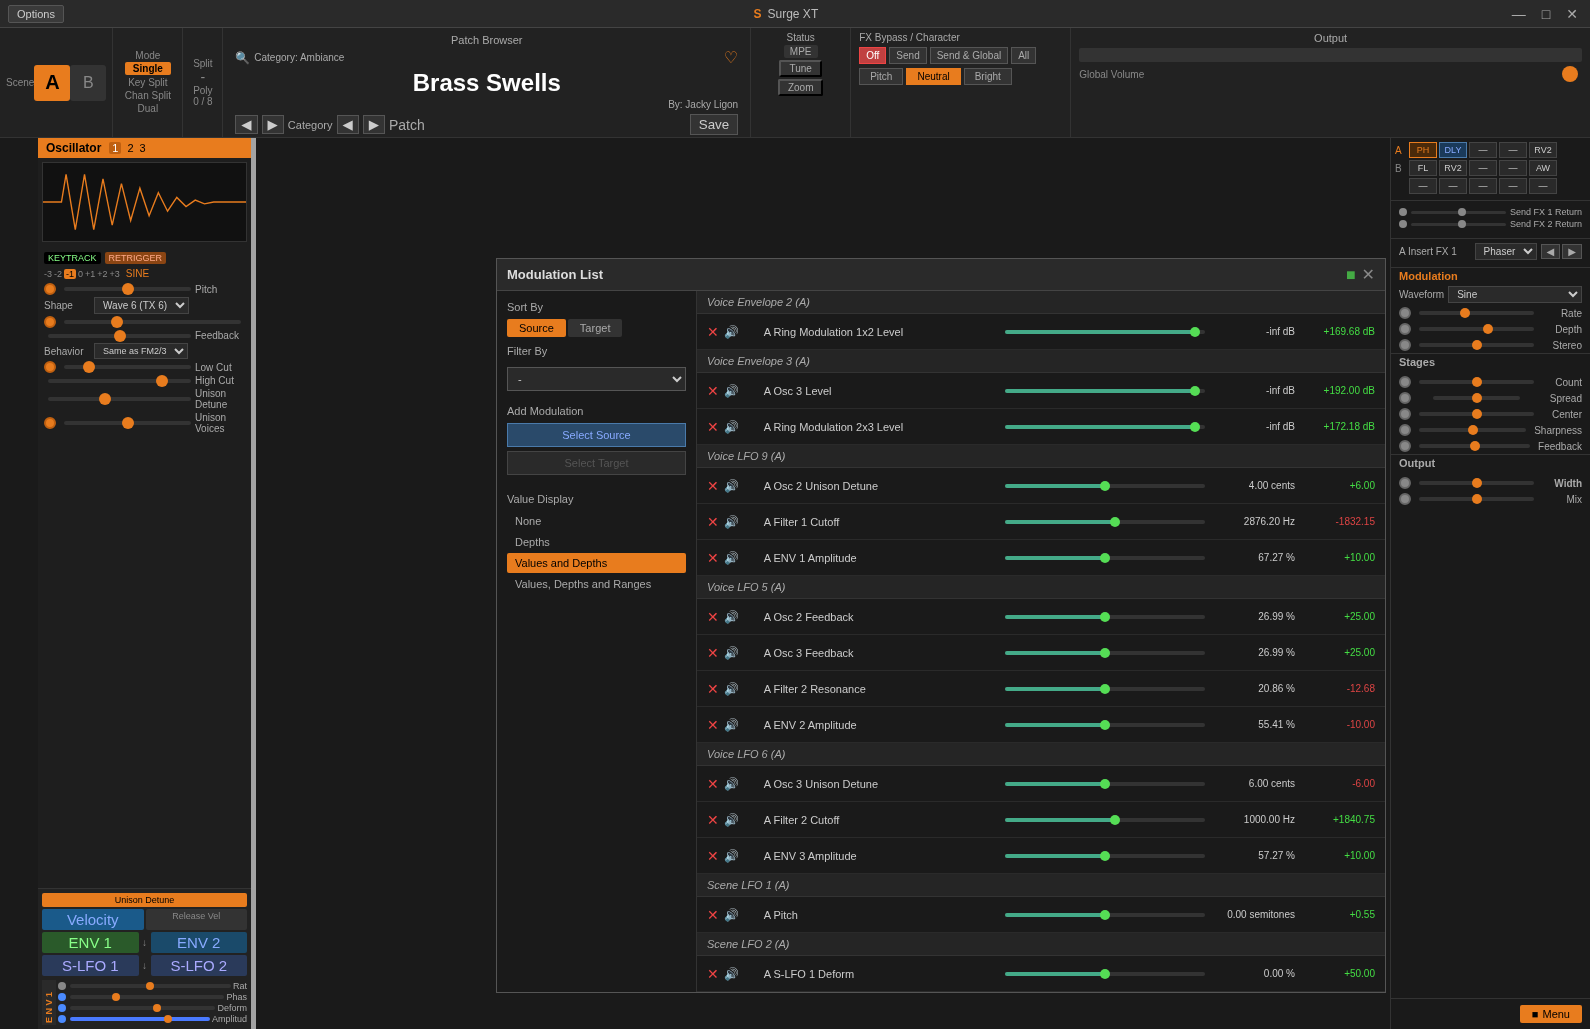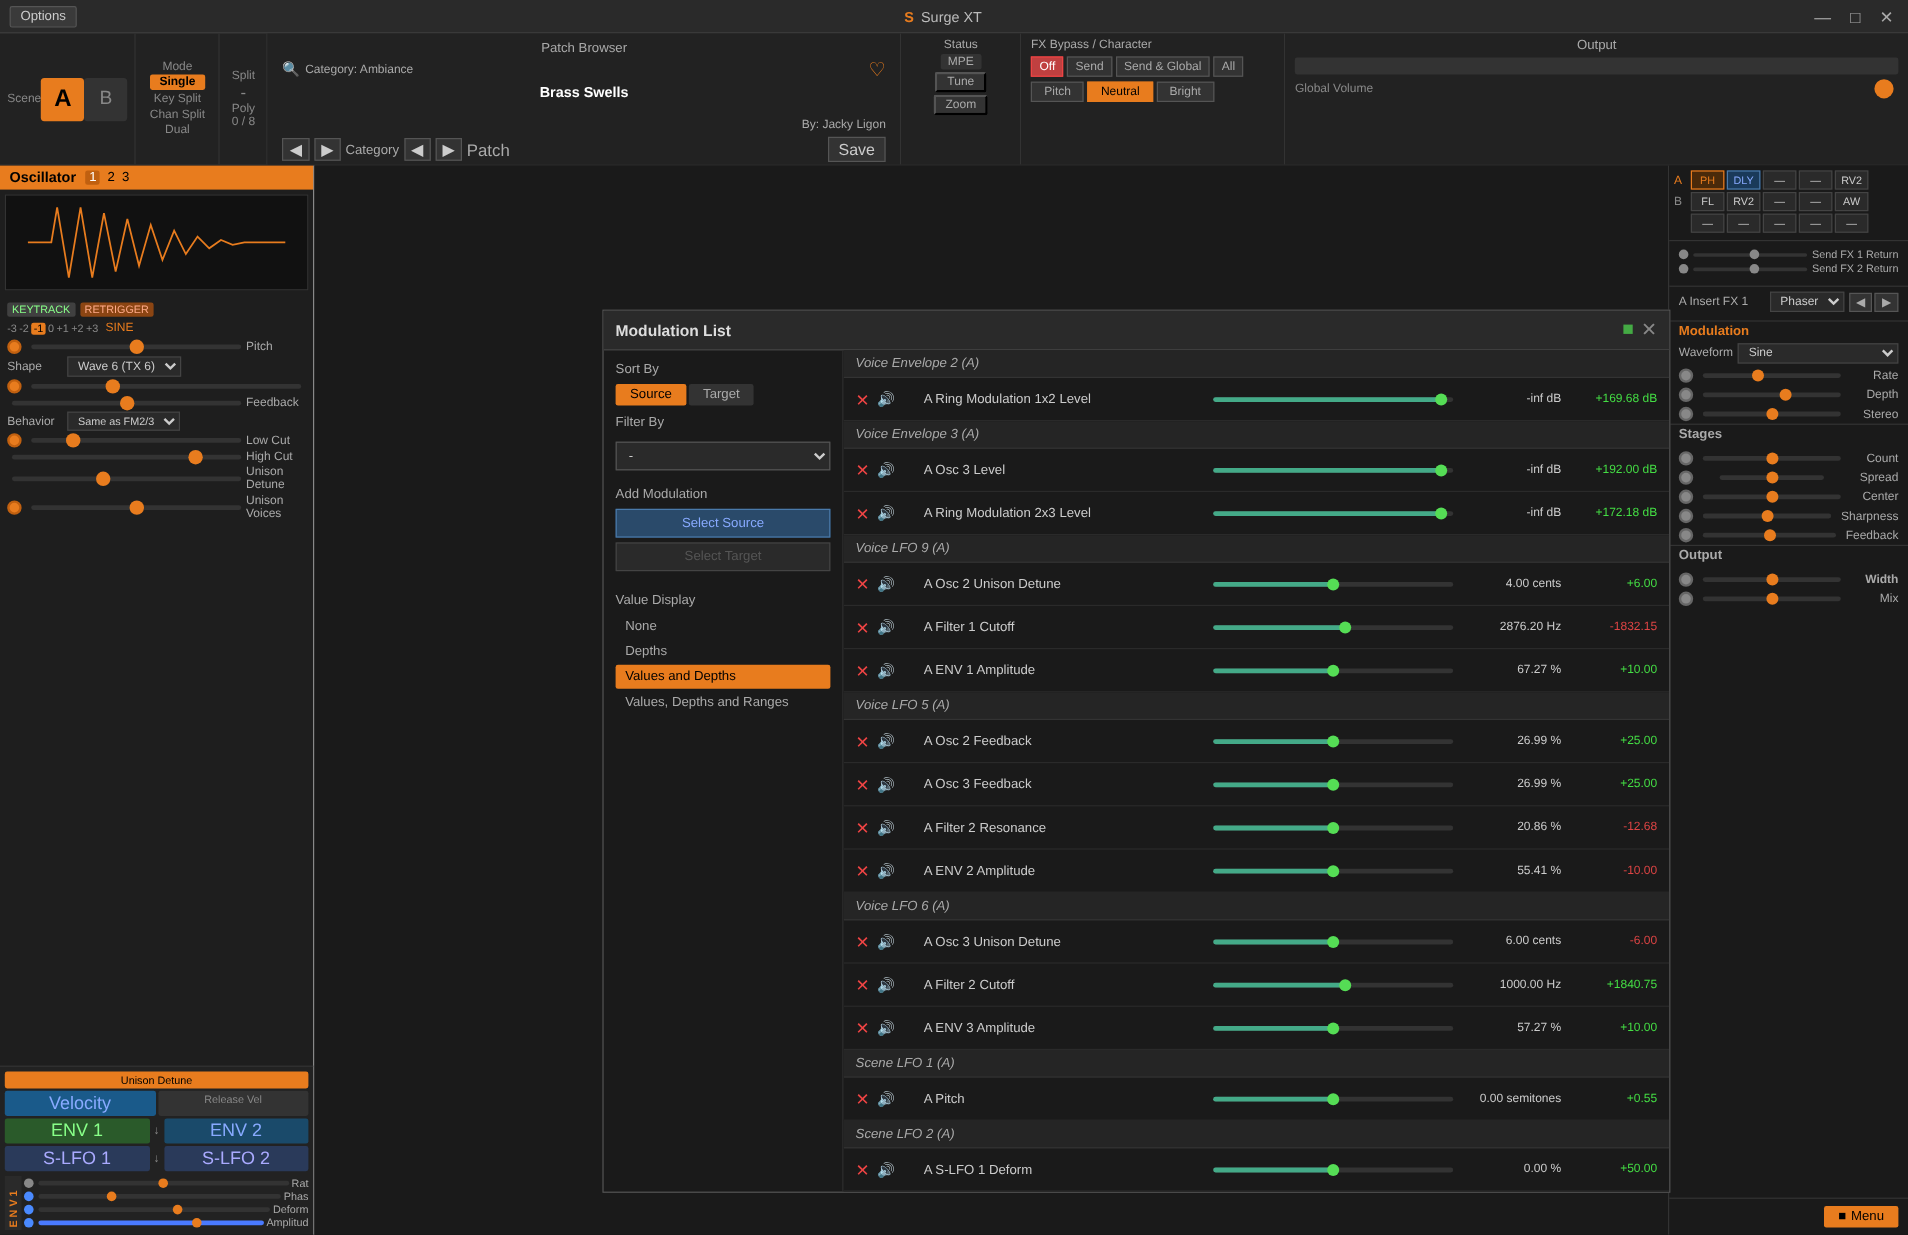--- a/index.html
+++ b/index.html
@@ -29,25 +29,26 @@
     }
     .title-bar-left .options-btn {
       background: #3a3a3a; border: 1px solid #555; color: #ccc;
       padding: 2px 8px; font-size: 11px; cursor: pointer; border-radius: 2px;
     }
     .title-bar-right { display: flex; gap: 8px; }
     .title-btn { color: #aaa; cursor: pointer; font-size: 14px; padding: 0 4px; }
 
     
     .left-panel {
-      width: 262px;
+      width: 218px;
       background: #1e1e1e;
-      border-right: 1px solid #a3a3a3;
+      border-right: 5px solid #a3a3a3;
       display: flex;
       flex-direction: column;
+      margin-left: 38px;
     }
 
     .scene-section {
       display: flex; flex-direction: row; align-items: center; justify-content: center;
       padding: 4px 6px; border-right: 1px solid #333; min-width: 55px;
     }
     .scene-label { font-size: 10px; color: #888; }
     .scene-a {
       background: #e87c1e; color: #000; font-weight: bold; font-size: 20px;
       width: 36px; height: 36px; display: flex; align-items: center; justify-content: center;
@@ -98,21 +99,21 @@
     .osc-row { display: flex; align-items: center; margin: 2px 0; }
     .osc-label { color: #aaa; font-size: 10px; width: 50px; }
     .slider-track {
       flex: 1; height: 4px; background: #333; border-radius: 2px; position: relative; margin: 0 4px;
     }
     .slider-knob {
       width: 12px; height: 12px; background: #e87c1e; border-radius: 50%;
       position: absolute; top: -4px; left: 50%; transform: translateX(-50%);
     }
     .keytrack-btn {
-      background: #404040; color: #8f8; font-size: 9px; padding: 1px 4px; border-radius: 2px; margin-right: 4px;
+      background: #000000; color: #8f8; font-size: 9px; padding: 1px 4px; border-radius: 2px; margin-right: 4px;
     }
     .retrigger-btn {
       background: #8b4513; color: #fa8; font-size: 9px; padding: 1px 4px; border-radius: 2px; margin-right: 4px;
     }
     .steps-row { display: flex; gap: 2px; align-items: center; }
     .step { color: #888; font-size: 9px; }
     .step.active { color: #e87c1e; background: #e87c1e; color: #000; padding: 0 2px; border-radius: 2px; }
     .sine-label { color: #e87c1e; font-size: 10px; margin-left: 4px; }
     .select-box {
       background: #2a2a2a; border: 1px solid #444; color: #ccc; font-size: 10px;
@@ -358,21 +359,21 @@
 
   <div class="patch-browser-section" style="padding:6px 12px; min-width:340px;">
     <div style="text-align:center; color:#aaa; font-size:11px; margin-bottom:2px;">Patch Browser</div>
     <div style="display:flex; align-items:center; justify-content:space-between; margin-bottom:2px;">
       <div style="display:flex; align-items:center; gap:4px;">
         <span style="color:#aaa; font-size:12px;">🔍</span>
         <span style="color:#aaa; font-size:10px;">Category: Ambiance</span>
       </div>
       <span style="color:#e87c1e; font-size:16px;">♡</span>
     </div>
-    <div style="text-align:center; font-size:12px; color:#fff; font-weight:bold; margin-bottom:15px;">Brass Swells</div>
+    <div style="text-align:center; font-size:24px; color:#fff; font-weight:bold; margin-bottom:2px;">Brass Swells</div>
     <div style="text-align:right; color:#aaa; font-size:10px; margin-bottom:4px;">By: Jacky Ligon</div>
     <div style="display:flex; align-items:center; gap:4px;">
       <button class="nav-arrow">◀</button>
       <button class="nav-arrow">▶</button>
       <span style="color:#aaa; font-size:11px;">Category</span>
       <button class="nav-arrow">◀</button>
       <button class="nav-arrow">▶</button>
       <span style="color:#aaa; font-size:14px;">Patch</span>
       <button class="save-btn">Save</button>
     </div>

